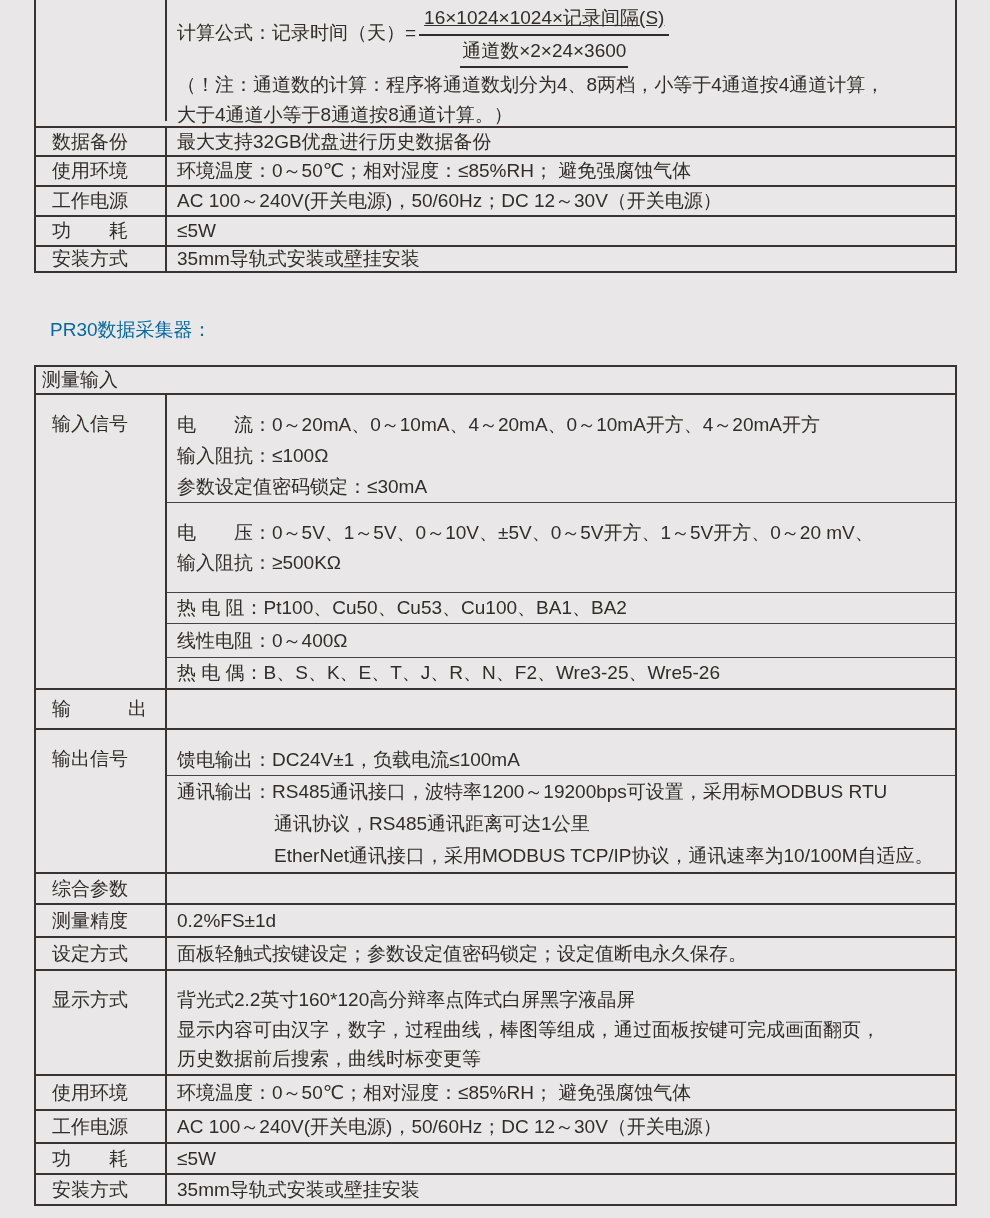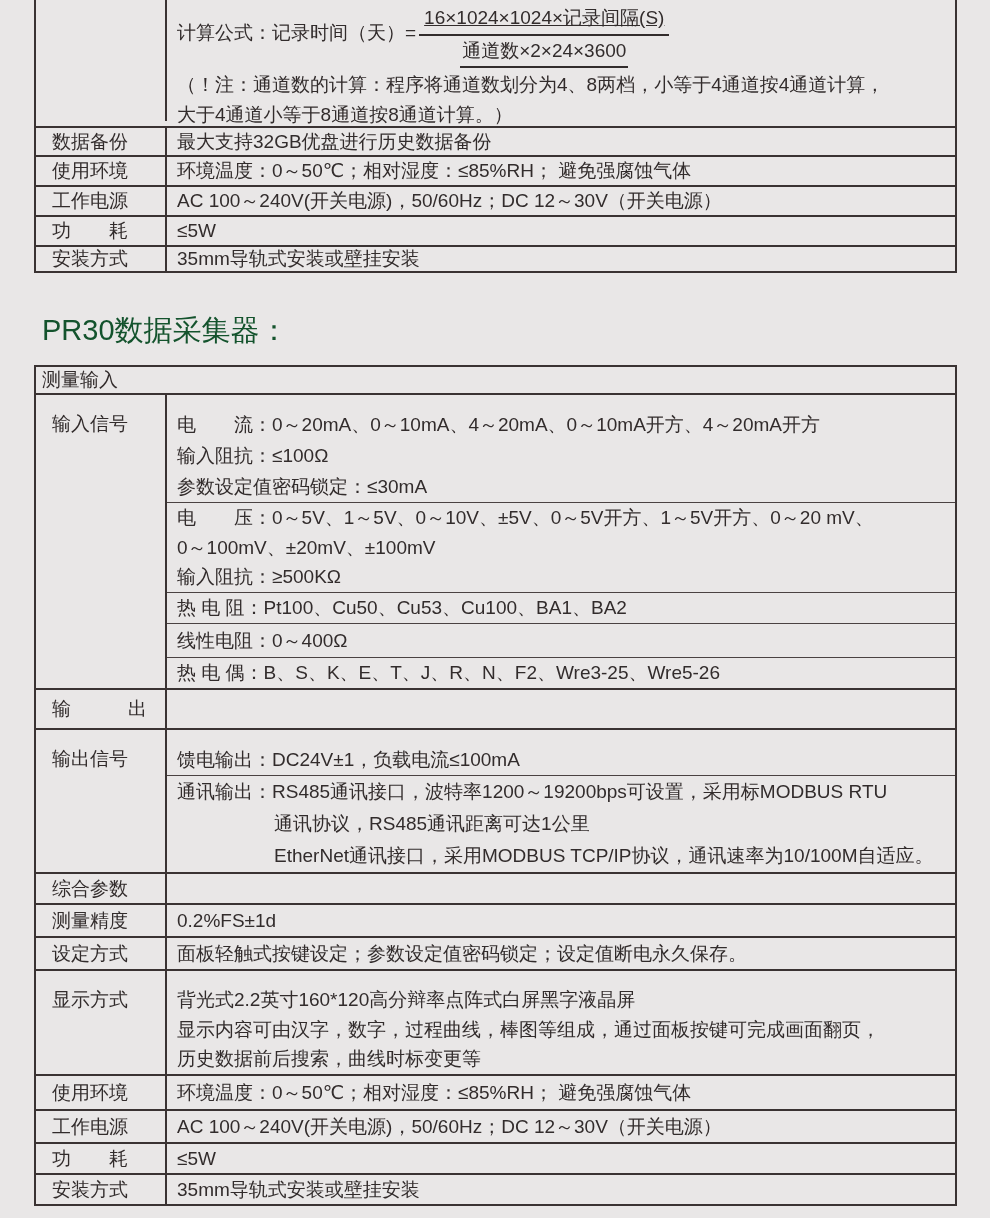--- a/index.html
+++ b/index.html
@@ -69,22 +69,22 @@
   .formula-cell{flex-direction:column;align-items:flex-start;justify-content:flex-start;padding-top:5px;}
   .formula-line{display:flex;align-items:center;}
   .f-prefix{position:relative;top:-4px;}
   .fraction{display:inline-flex;flex-direction:column;align-items:center;margin-left:3px;}
   .numer{border-bottom:2px solid var(--txt);padding:0 5px 3px 5px;text-decoration:underline;}
   .denom{border-bottom:2px solid var(--txt);padding:1px 2px 2px 2px;margin-top:1px;}
   .note-line{line-height:30px;white-space:nowrap;}
   .note-first{margin-top:2px;}
 
   .heading{
-    position:absolute;left:42px;top:311px;
-    font-size:29px;line-height:38px;color:#14532d;
+    position:absolute;left:50px;top:311px;
+    font-size:19px;line-height:38px;color:#0369a1;
     white-space:nowrap;
   }
 </style>
 </head>
 <body>
 
 <div class="page">
 
   <div class="tbl tbl-top">
     <div class="row no-top">
@@ -134,21 +134,20 @@
     <div class="row">
       <div class="lbl top">输入信号</div>
       <div class="val-col">
         <div class="sub first multi h93 lh31">
           <div class="vline">电　　流：0～20mA、0～10mA、4～20mA、0～10mA开方、4～20mA开方</div>
           <div class="vline">输入阻抗：≤100Ω</div>
           <div class="vline">参数设定值密码锁定：≤30mA</div>
         </div>
         <div class="sub multi h89 lh295">
           <div class="vline">电　　压：0～5V、1～5V、0～10V、±5V、0～5V开方、1～5V开方、0～20 mV、</div>
-          <div class="vline">0～100mV、±20mV、±100mV</div>
           <div class="vline">输入阻抗：≥500KΩ</div>
         </div>
         <div class="sub h30">热 电 阻：Pt100、Cu50、Cu53、Cu100、BA1、BA2</div>
         <div class="sub h33">线性电阻：0～400Ω</div>
         <div class="sub h30">热 电 偶：B、S、K、E、T、J、R、N、F2、Wre3-25、Wre5-26</div>
       </div>
     </div>
 
     <div class="row">
       <div class="lbl h38">输　　　出</div>

